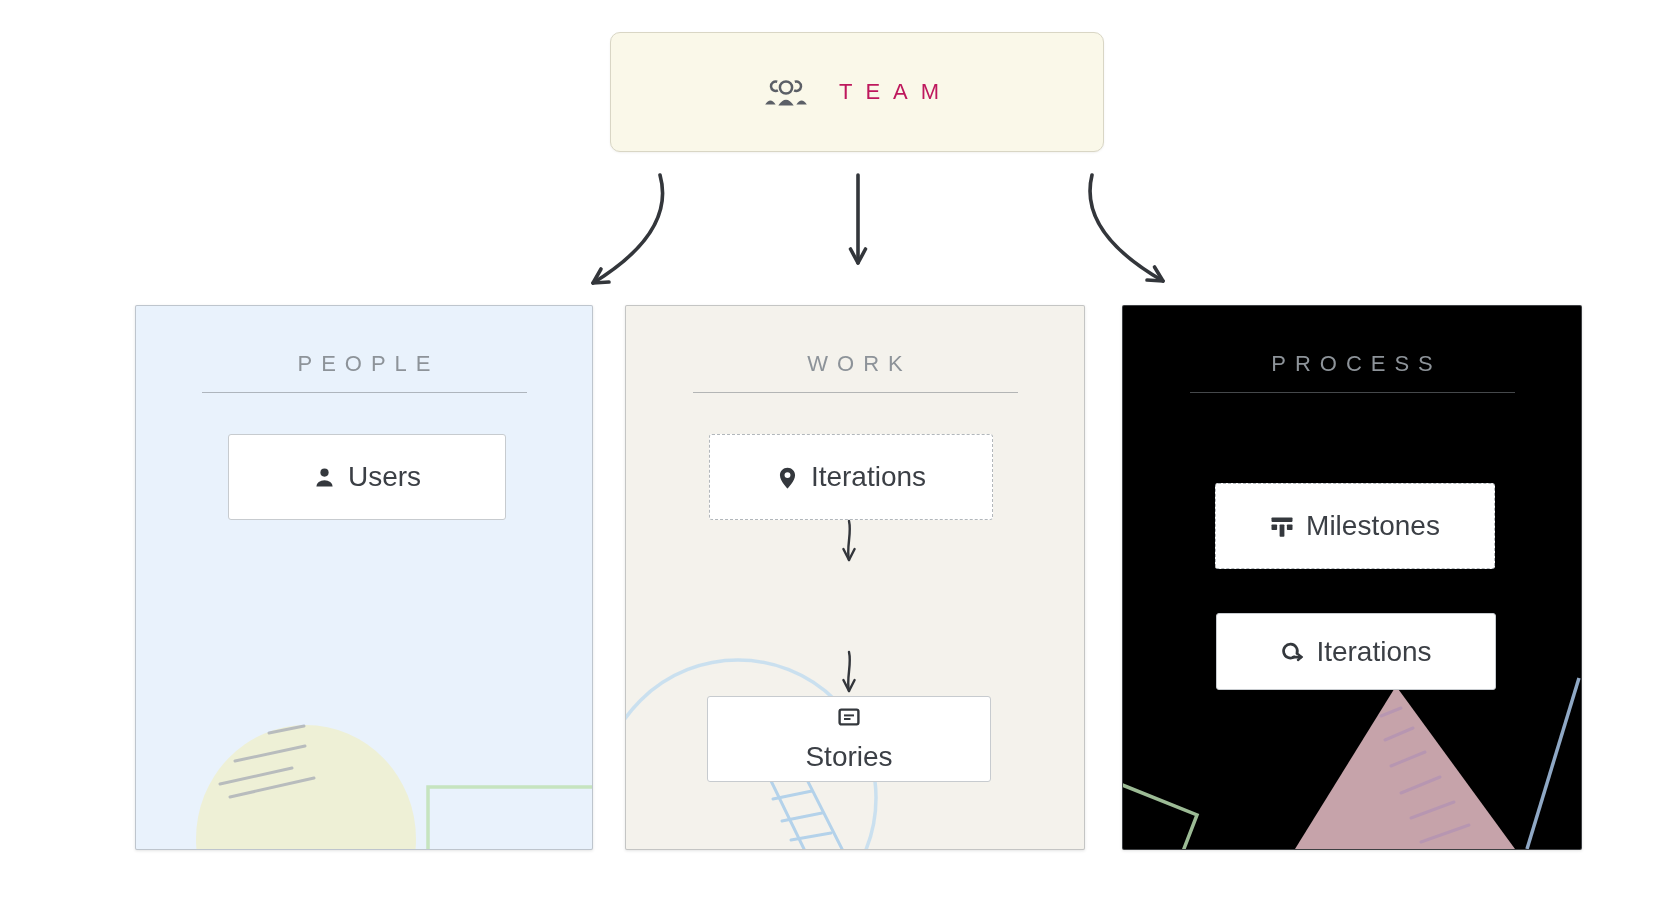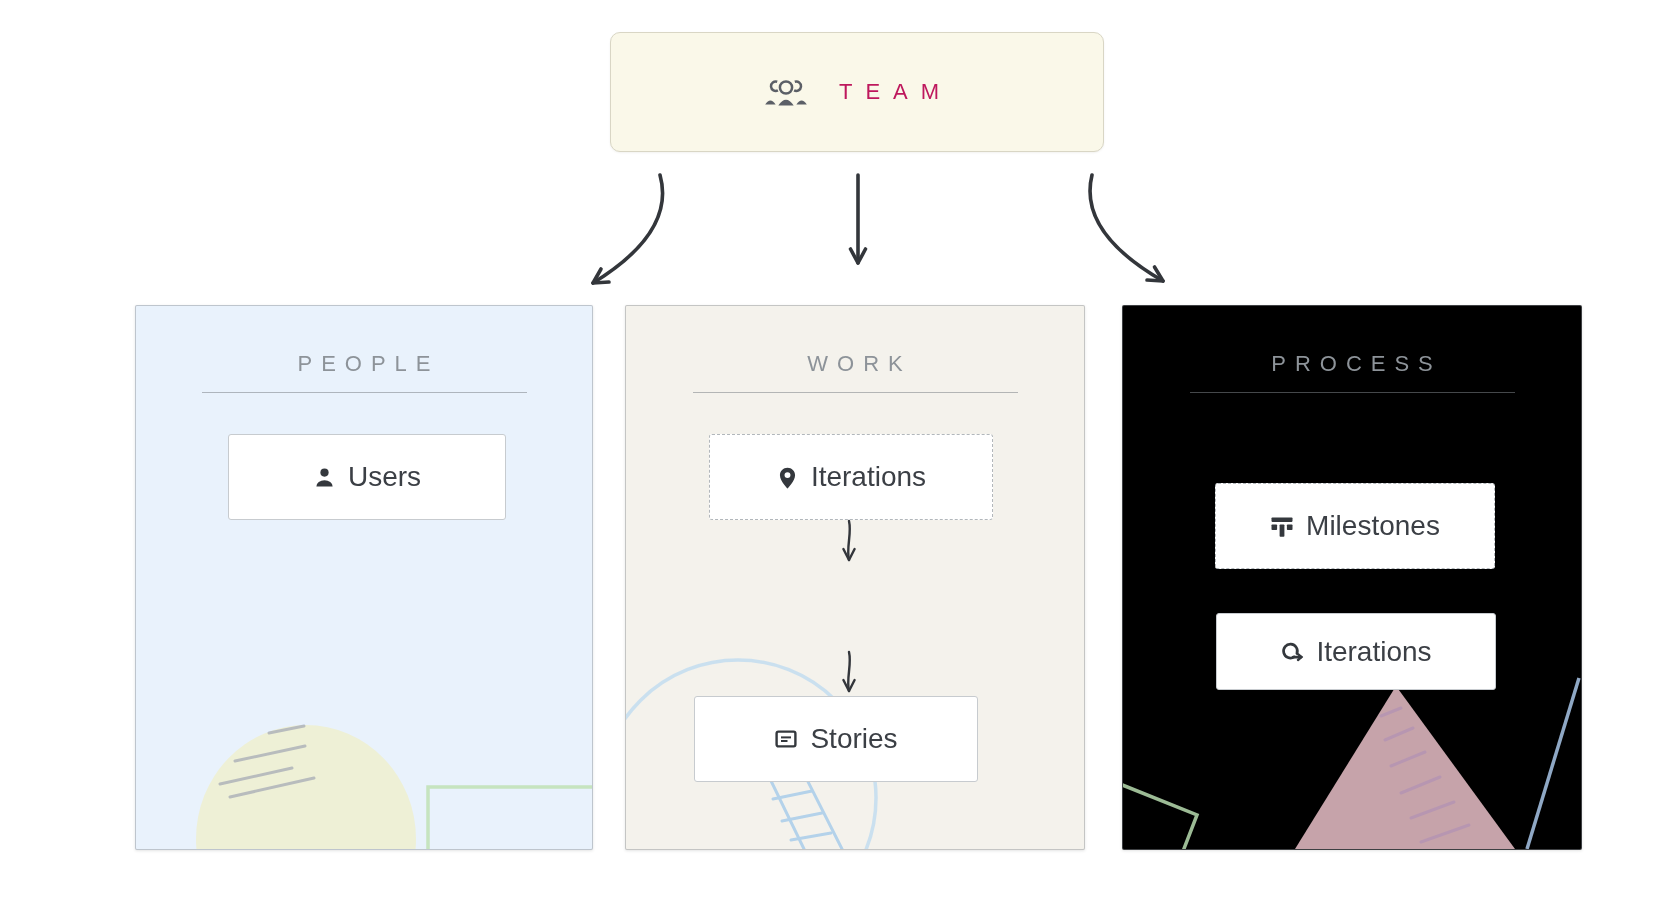--- a/index.html
+++ b/index.html
@@ -114,21 +114,21 @@
     </div>
     <h2 class="card-title">WORK</h2>
     <div class="card-rule"></div>
     <div class="node dashed" style="left:83px;top:128px;width:282px;height:84px;">
       <svg width="23" height="25" viewBox="0 0 24 25">
         <path fill="#34383d" fill-rule="evenodd" d="M12,2.2 c-4.4,0 -7.9,3.5 -7.9,7.9 c0,5.9 7.9,13.8 7.9,13.8 s7.9,-7.9 7.9,-13.8 c0,-4.4 -3.5,-7.9 -7.9,-7.9 z
              M12,13.1 a3.1,3.1 0 1 1 0,-6.2 a3.1,3.1 0 0 1 0,6.2 z"></path>
       </svg>
       <span>Iterations</span>
     </div>
-    <div class="node solid" style="left:68px;top:390px;width:282px;height:84px;">
+    <div class="node solid" style="left:81px;top:390px;width:282px;height:84px;flex-direction:column;">
       <svg width="24" height="24" viewBox="0 0 24 24">
         <rect x="2.6" y="4.6" width="18.8" height="14.8" rx="1.8" fill="none" stroke="#34383d" stroke-width="2.4"></rect>
         <line x1="7" y1="10.4" x2="17" y2="10.4" stroke="#34383d" stroke-width="2"></line>
         <line x1="7" y1="14" x2="13.5" y2="14" stroke="#34383d" stroke-width="2"></line>
       </svg>
       <span>Stories</span>
     </div>
   </div>
 
   <div class="card card-process">

